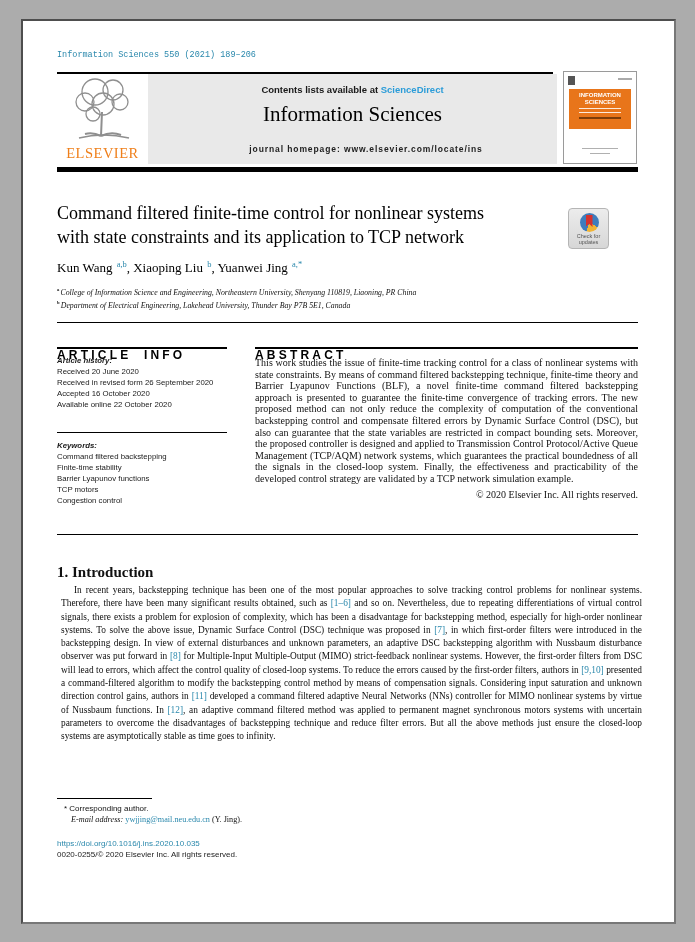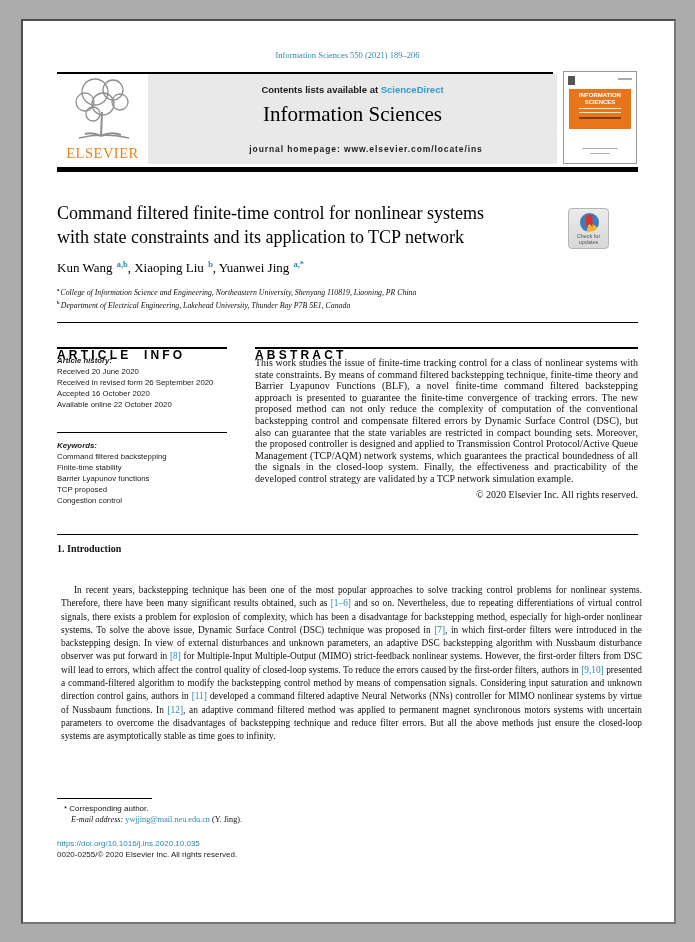--- a/index.html
+++ b/index.html
@@ -5,22 +5,22 @@
   * { margin:0; padding:0; box-sizing:border-box; }
   html,body { width:695px; height:942px; }
   body { background:#acacac; position:relative; overflow:hidden;
          font-family:"Liberation Serif", serif; color:#111; }
   .page { position:absolute; left:21px; top:19px; width:655px; height:905px;
           background:#ffffff; border:2px solid #4e4e4e;
           border-right-color:#777; border-bottom-color:#777; }
   .content { position:absolute; left:34px; top:0; width:581px; height:100%; }
 
   
-  .cite-top { position:absolute; top:29px; left:0; width:100%; text-align:center;
-              font-family:Liberation Serif, serif; font-size:8.5px; color:#2a88ac; }
+  .cite-top { position:absolute; top:29px; left:0; width:100%; text-align:left;
+              font-family:Liberation Mono, monospace; font-size:8.5px; color:#2a88ac; }
 
   
   .head-topline { position:absolute; top:51px; left:0; width:496px; height:2px; background:#000; }
   .head-graybox { position:absolute; top:53px; left:91px; width:409px; height:90px; background:#e9e9e9; }
   .contents-line { position:absolute; top:10px; left:0; width:100%; text-align:center;
                    font-family:"Liberation Sans", sans-serif; font-size:9.5px; font-weight:bold; color:#1a1a1a; }
   .sd-link { color:#2b9cd8; cursor:pointer; }
   .journal-title { position:absolute; top:28px; left:0; width:100%; text-align:center;
                    font-size:21px; color:#000; }
   .homepage-line { position:absolute; top:70px; left:0; width:100%; text-align:center;
@@ -69,26 +69,26 @@
   .info-col { position:absolute; top:334px; left:0; width:162px;
               font-family:"Liberation Sans", sans-serif; font-size:7.8px; line-height:11px; color:#1a1a1a; }
   .info-label { font-style:italic; font-weight:bold; }
   .kw-col { position:absolute; top:419px; left:0; width:172px;
             font-family:"Liberation Sans", sans-serif; font-size:7.8px; line-height:11px; color:#1a1a1a; }
   .abs-col { position:absolute; top:336px; left:198px; width:383px;
              font-size:10px; line-height:11.6px; text-align:justify; color:#111; }
   .abs-copy { text-align:right; margin-top:4px; }
 
   
-  .sec-head { position:absolute; top:522px; left:0; font-size:10px; font-weight:bold; }
+  .sec-head { position:absolute; top:543px; left:0; font-size:15px; font-weight:bold; }
   .intro { position:absolute; top:563px; left:4px; width:581px;
            font-size:9.35px; line-height:13.3px; text-align:justify; text-indent:13px; color:#0d0d0d; }
   .run-l { color:#2a88ac; cursor:pointer; }
   .run-i { font-style:italic; }
-  sup.run-s { color:#2a88ac; font-size:65%;font-weight:bold; }
+  sup.run-s { color:#2a88ac; font-size:65%; }
 
   
   .fn-rule { position:absolute; top:777px; left:0; width:95px; height:1px; background:#000; }
   .fn-corr { position:absolute; top:783px; left:7px; font-family:"Liberation Sans", sans-serif; font-size:8px; }
   .fn-mail { position:absolute; top:794px; left:14px; font-size:8.2px; }
   .fn-doi  { position:absolute; top:818px; left:0; font-family:"Liberation Sans", sans-serif;
              font-size:8px; color:#2a88ac; cursor:pointer; }
   .fn-issn { position:absolute; top:829px; left:0; font-family:"Liberation Sans", sans-serif;
              font-size:8px; color:#222; }
 </style>
@@ -179,21 +179,21 @@
     </div>
 
     <div class="rule" style="top:411px; left:0; width:170px; height:1px;"></div>
 
     <div class="kw-col">
       <div class="info-label">Keywords:</div>
       <div>
           <div class="kw-line">Command filtered backstepping</div>
           <div class="kw-line">Finite-time stability</div>
           <div class="kw-line">Barrier Lyapunov functions</div>
-          <div class="kw-line">TCP proposed</div>
+          <div class="kw-line">TCP motors</div>
           <div class="kw-line">Congestion control</div>
         </div>
     </div>
 
     <div class="abs-col">
       <div>This work studies the issue of finite-time tracking control for a class of nonlinear systems with state constraints. By means of command filtered backstepping technique, finite-time theory and Barrier Lyapunov Functions (BLF), a novel finite-time command filtered backstepping approach is presented to guarantee the finite-time convergence of tracking errors. The new proposed method can not only reduce the complexity of computation of the conventional backstepping control and compensate filtered errors by Dynamic Surface Control (DSC), but also can guarantee that the state variables are restricted in compact bounding sets. Moreover, the proposed controller is designed and applied to Transmission Control Protocol/Active Queue Management (TCP/AQM) network systems, which guarantees the practical boundedness of all the signals in the closed-loop system. Finally, the effectiveness and practicability of the developed control strategy are validated by a TCP network simulation example.</div>
       <div class="abs-copy">© 2020 Elsevier Inc. All rights reserved.</div>
     </div>
 
     <div class="rule" style="top:513px; left:0; width:581px; height:1px;"></div>

